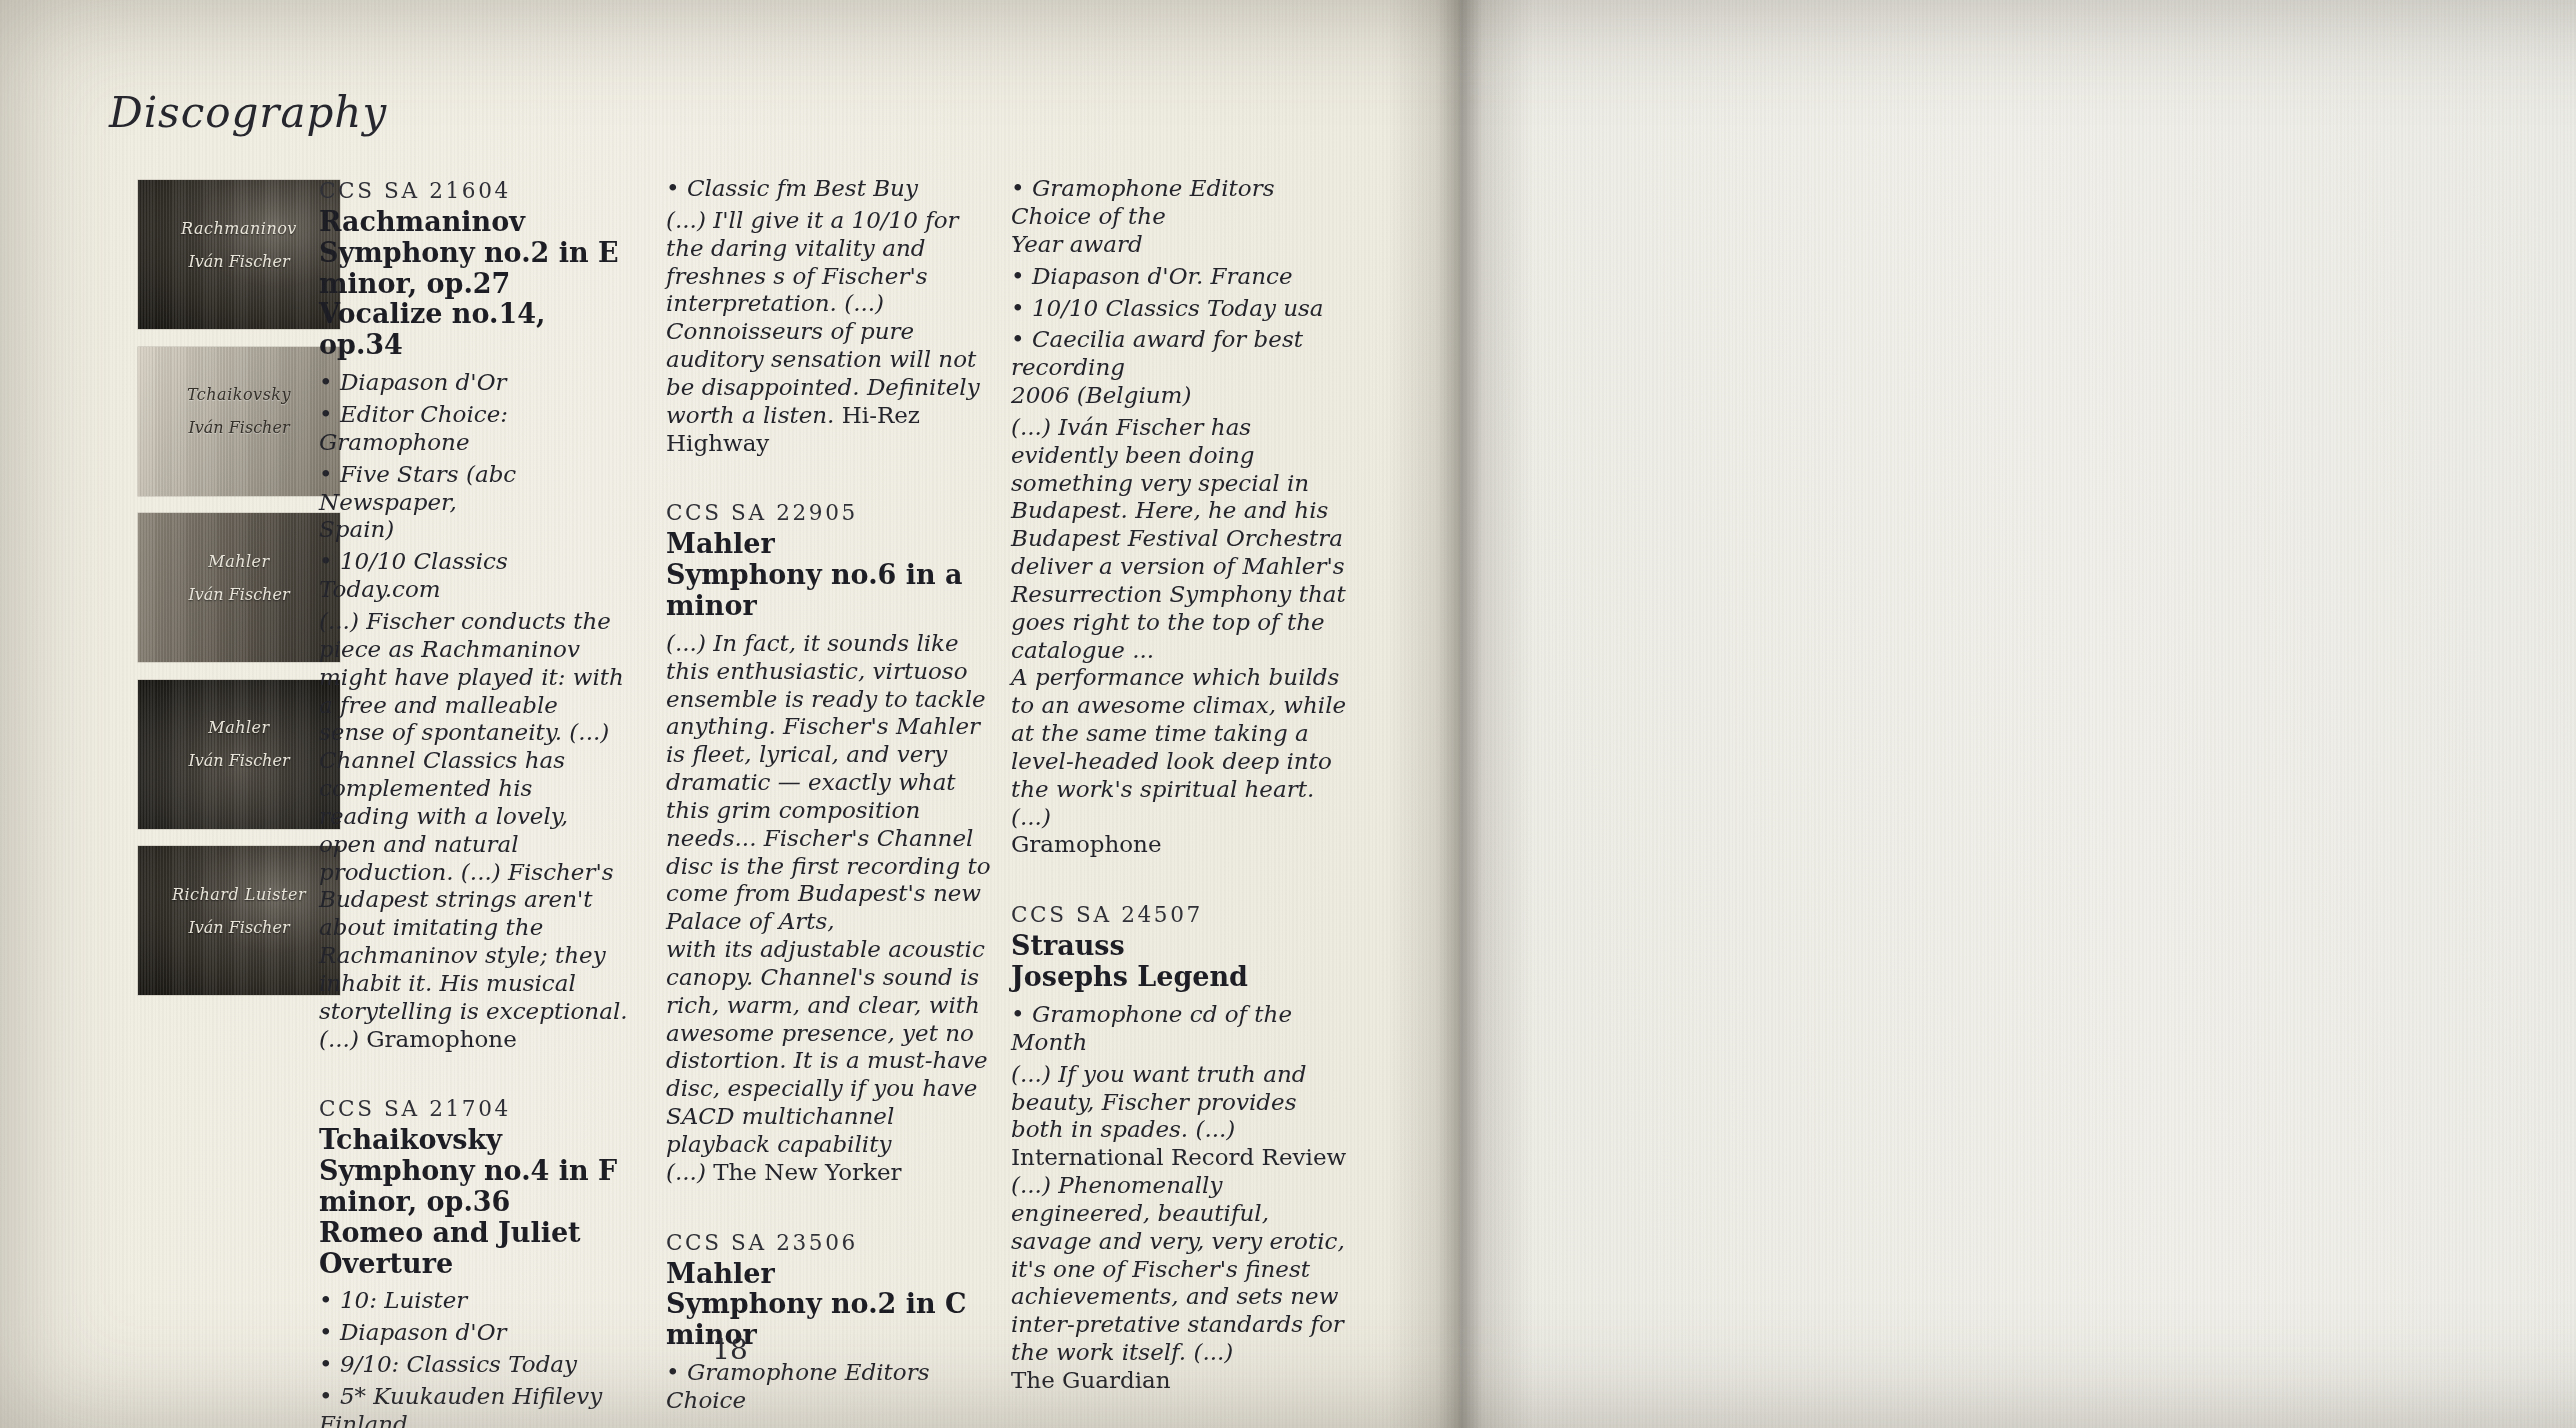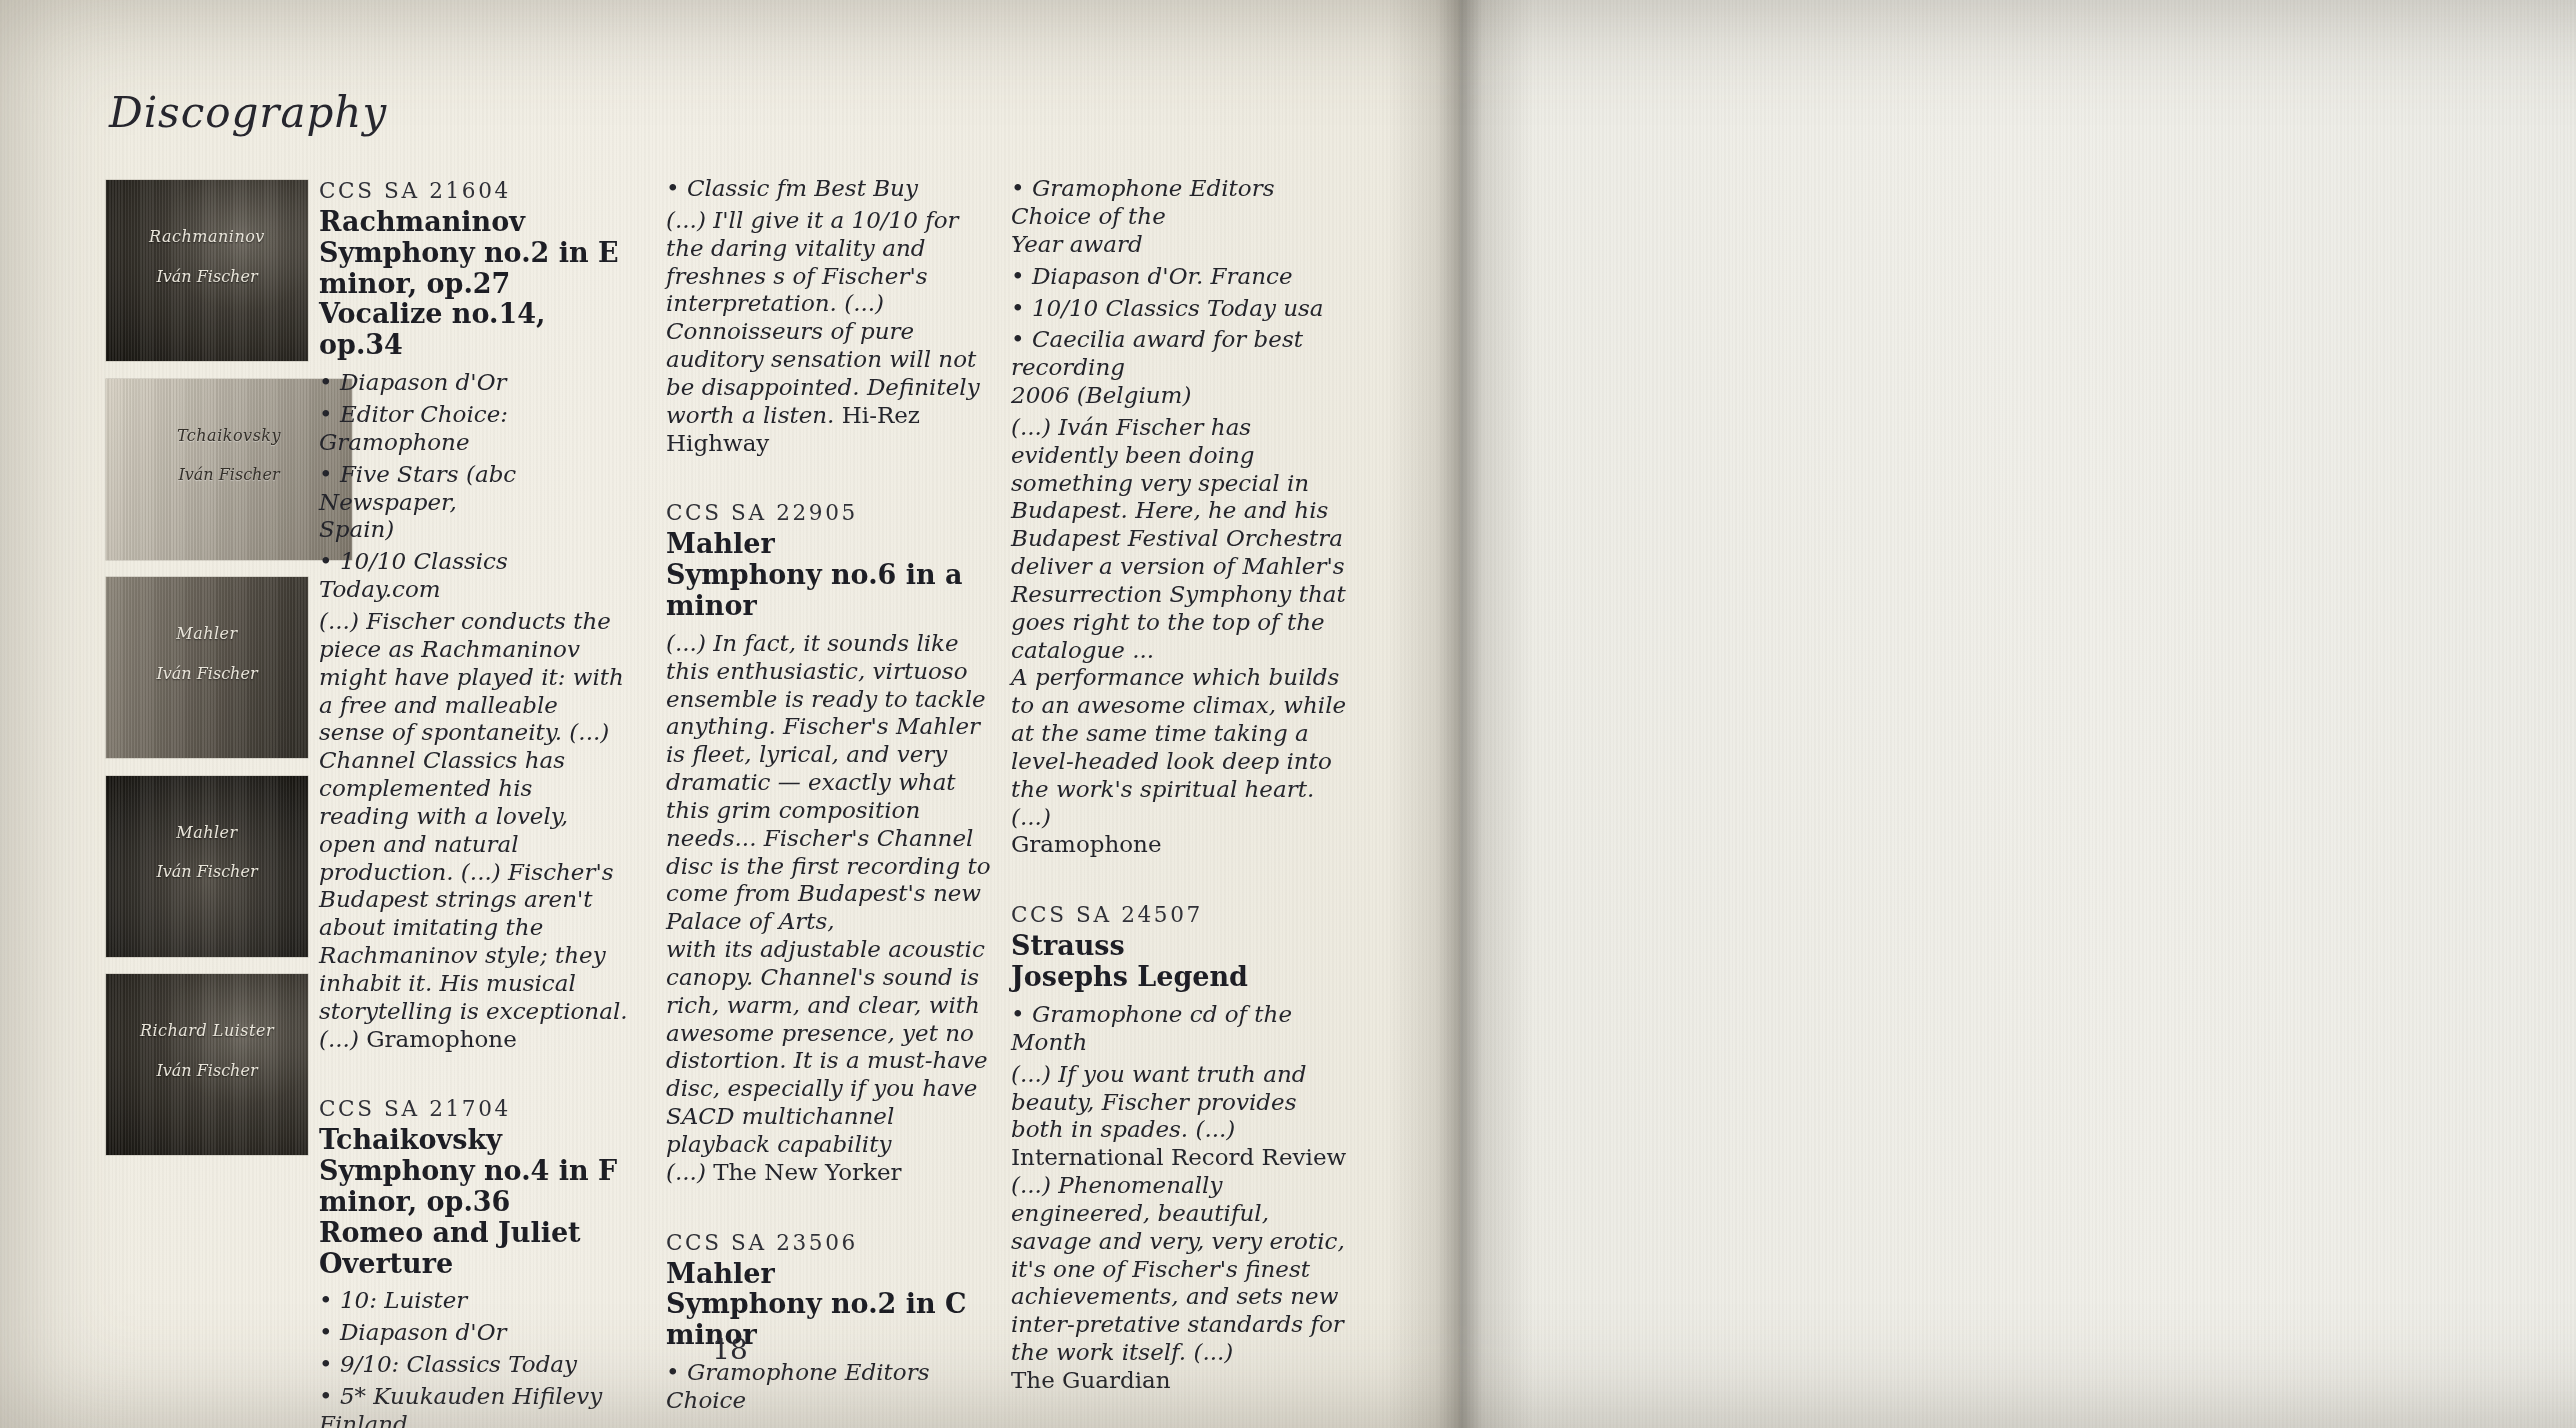--- a/index.html
+++ b/index.html
@@ -17,26 +17,26 @@
     background:repeating-linear-gradient(90deg,rgba(96,90,74,.035) 0 1.5px,rgba(255,255,255,0) 1.5px 3.6px);}
   .vignette{position:absolute;inset:0;pointer-events:none;box-shadow:inset 0 0 113px rgba(86,80,66,.38);}
   .gutter{position:absolute;left:1387px;top:0;width:146px;height:100%;pointer-events:none;
     background:linear-gradient(to right,rgba(70,64,52,0) 0%,rgba(70,64,52,.14) 34%,rgba(44,40,32,.34) 49%,rgba(44,40,32,.40) 51%,rgba(70,64,52,.15) 66%,rgba(70,64,52,0) 100%);}
 
   .disc-title{position:absolute;left:109px;top:88px;margin:0;
     font-size:42px;font-style:italic;font-weight:500;letter-spacing:1px;color:#26262e;}
 
   .covers{position:absolute;width:202px;}
   #covers-left{left:106px;top:180px;}
-  .cover{position:relative;width:202px;height:181px;margin-bottom:17.5px;overflow:hidden;
-    box-shadow:0 0 0 0.5px rgba(40,36,28,.25);}
+  .cover{position:relative;width:202px;height:149px;margin-bottom:17.5px;overflow:hidden;
+    box-shadow:0 0 0 0.5px rgba(40,36,28,.25);margin-left:32px;}
   .cover::after{content:"";position:absolute;inset:0;
     background:repeating-linear-gradient(90deg,rgba(255,255,255,.07) 0 1.5px,rgba(0,0,0,.05) 1.5px 3.1px);}
   .cover--dark{background:radial-gradient(ellipse at 68% 32%,#6a655c 0%,#3c3831 42%,#161410 100%);}
-  .cover--light{background:linear-gradient(110deg,#d9d3c6 0%,#b2aca0 45%,#7d766a 100%);padding-left:44px;}
+  .cover--light{background:linear-gradient(110deg,#d9d3c6 0%,#b2aca0 45%,#7d766a 100%);}
   .cover--mid{background:linear-gradient(100deg,#8e877b 0%,#5a544b 55%,#2c2923 100%);}
   .cover--dim{background:radial-gradient(ellipse at 50% 58%,#524d45 0%,#262420 72%,#14120e 100%);}
   .cover-composer,.cover-conductor{position:absolute;left:0;right:0;text-align:center;
     font-style:italic;color:#e9e5da;text-shadow:0 0.5px 1.5px rgba(0,0,0,.55);z-index:2;}
   .cover-composer{top:26%;font-size:16px;letter-spacing:0.5px;}
   .cover-conductor{top:48%;font-size:16px;}
   .cover--light .cover-composer,.cover--light .cover-conductor,
   .cover--pale .cover-composer,.cover--pale .cover-conductor{color:#34302a;text-shadow:0 0.5px 1px rgba(255,255,255,.4);}
 
   .col{position:absolute;}

